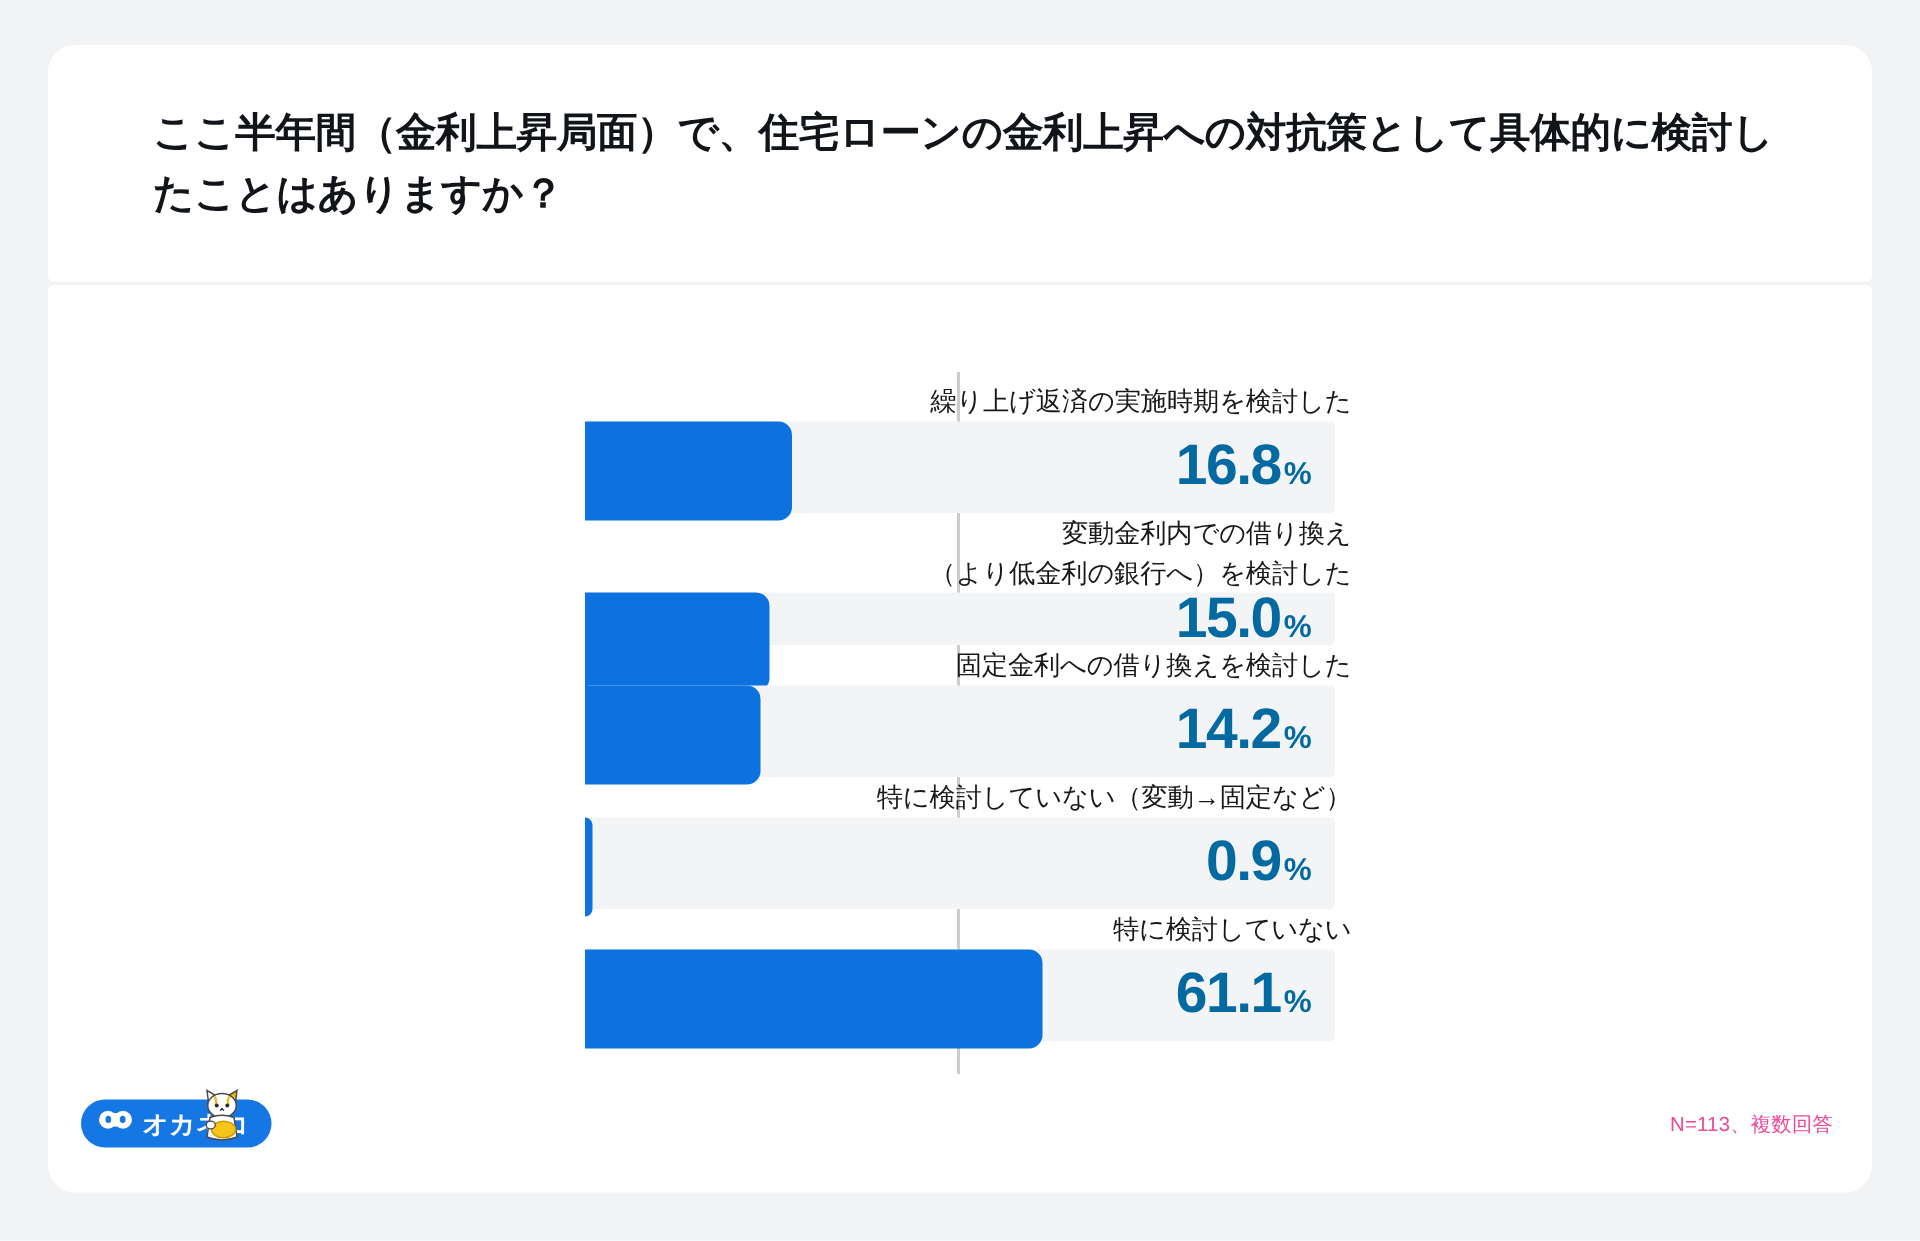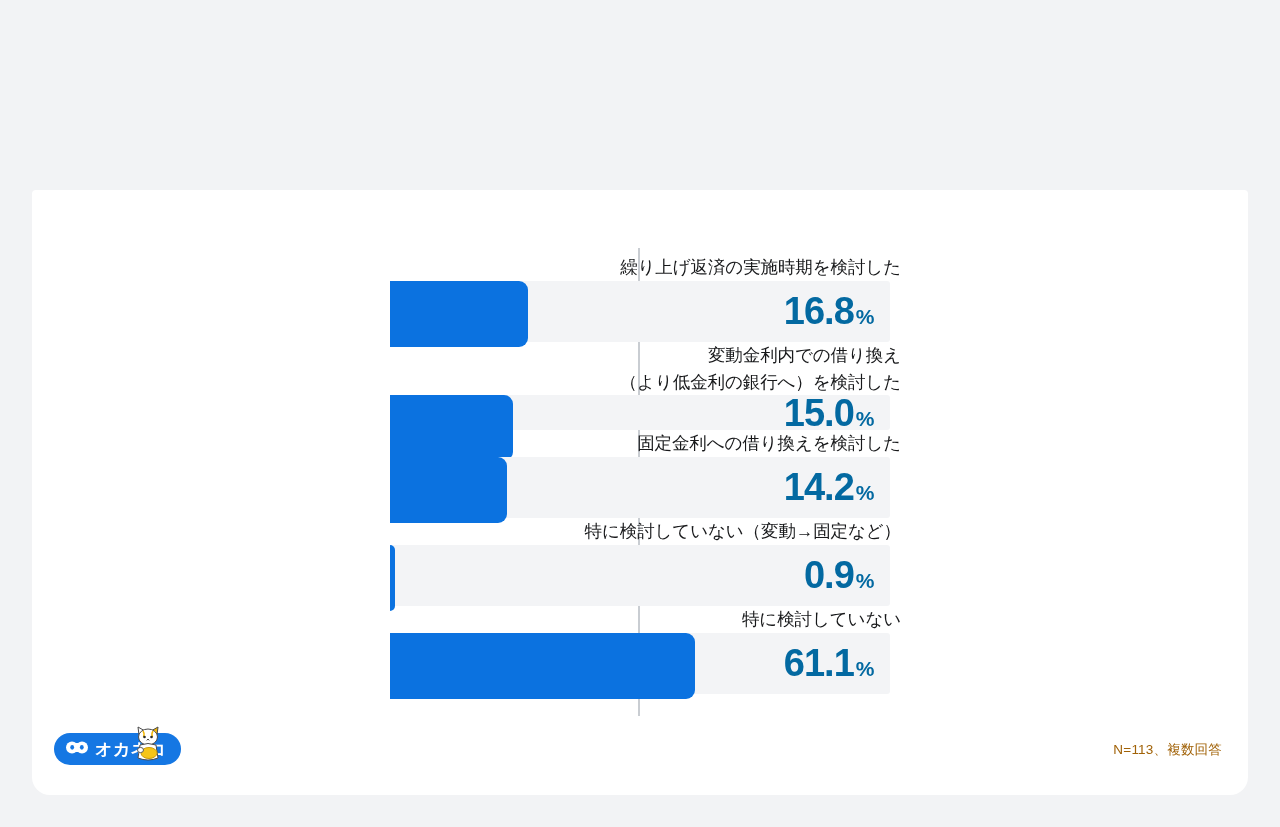--- a/index.html
+++ b/index.html
@@ -182,29 +182,32 @@
     top: -1px;
     width: 36px;
     height: 40px;
   }
 
   .footer-note {
     position: absolute;
     right: 26px;
     top: 16px;
     font-size: 13.5px;
-    color: #a16207;
+    color: #ec4899;
     letter-spacing: 0.2px;
   }
 </style>
 </head>
 <body>
 
 <div class="page">
 
+  <div class="header-card">
+    <h1 class="question-title">ここ半年間（金利上昇局面）で、住宅ローンの金利上昇への対抗策として具体的に検討したことはありますか？</h1>
+  </div>
 
   <div class="body-card">
 
     <div class="chart">
       <div class="axis-line"></div>
 
       <div class="rows">
 
         <div class="row">
           <div class="row-label">繰り上げ返済の実施時期を検討した</div>

